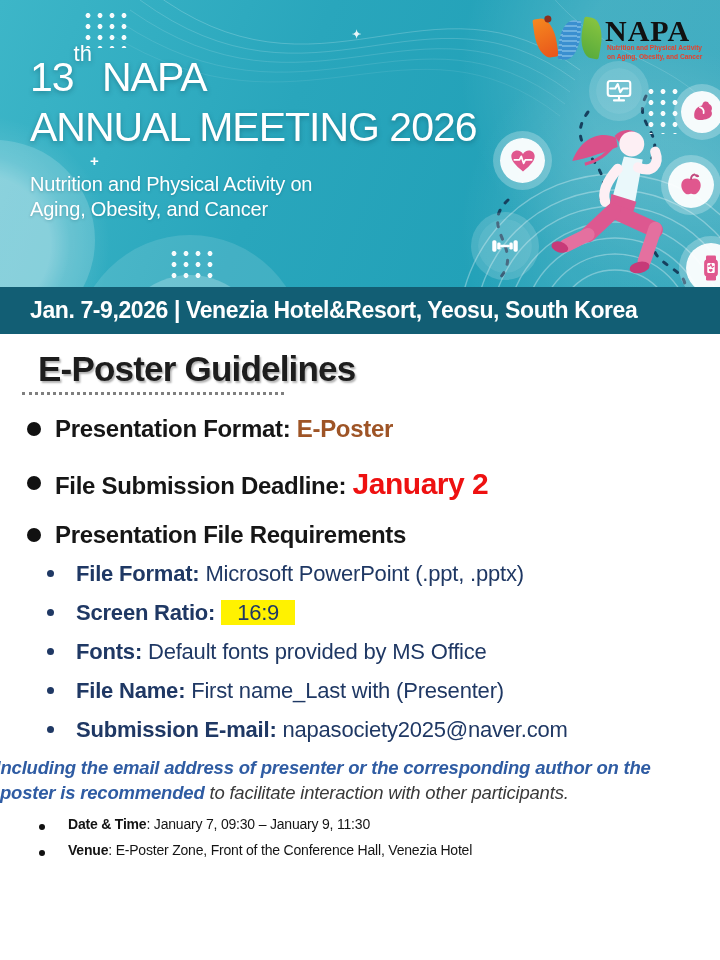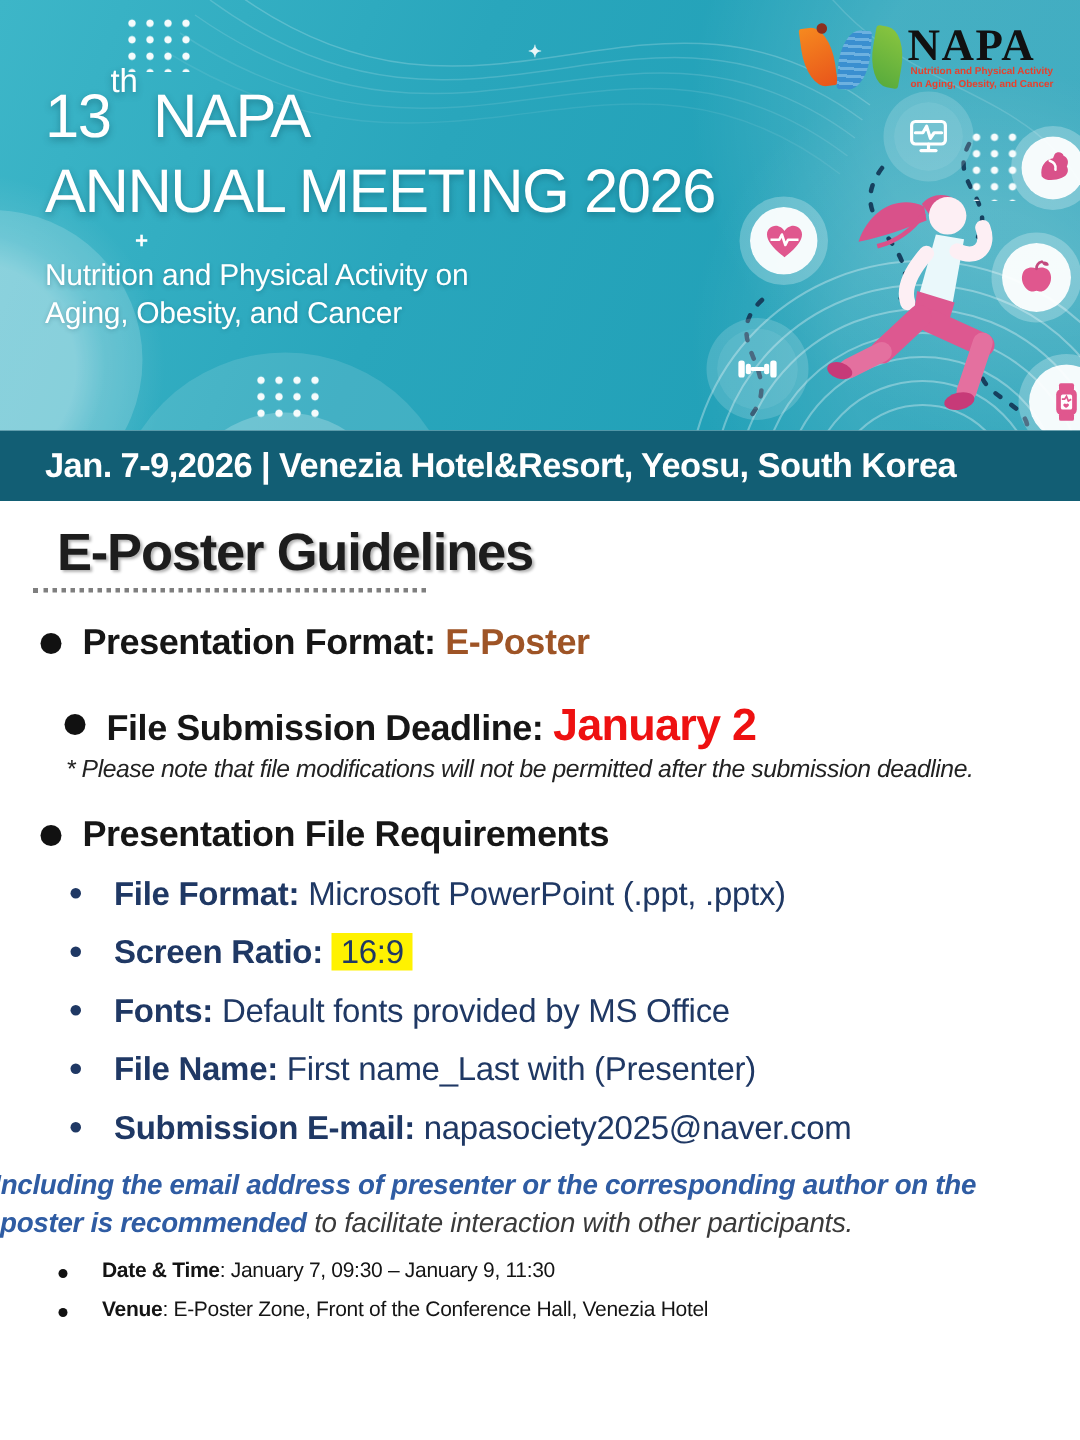--- a/index.html
+++ b/index.html
@@ -93,21 +93,21 @@
   }
   .gl-underline { margin:3px 0 0 22px; width:262px; border-bottom:3px dotted #7f7f7f; }
 
   .row { position:relative; padding-left:55px; color:#161616; }
   .row .dot {
     position:absolute; left:27px; top:7px; width:14px; height:14px;
     border-radius:50%; background:#111;
   }
   .row-main { font-size:24px; font-weight:700; letter-spacing:-0.3px; }
   .r1 { margin-top:20px; }
-  .r2 { margin-top:24px;margin-left:16px; }
+  .r2 { margin-top:24px; }
   .r2 .dot { top:9px; }
   .r3 { margin-top:20px; }
   .r4 { margin-top:20px; }
 
   .val-brown { color:#9e5426; }
   .val-red { color:#ee1111; font-size:30px; letter-spacing:-0.5px; }
 
   .fine-note {
     margin:3px 0 0 44px; font-size:16.5px; font-style:italic; color:#222;
     letter-spacing:-0.3px; white-space:nowrap;
@@ -116,21 +116,21 @@
   .req-list { list-style:none; margin-top:12px; }
   .req-list li {
     position:relative; padding-left:76px; margin-bottom:13px;
     font-size:22px; color:#1f3864; letter-spacing:-0.2px;
   }
   .req-list li .dot {
     position:absolute; left:47px; top:9px; width:7px; height:7px;
     border-radius:50%; background:#1f3864;
   }
   .req-list .lbl { font-weight:700; }
-  .hl { background:#fff200; padding:0 6px; }
+  .hl { background:#fff200; padding:0 16px; }
 
   .email-note {
     margin:4px 30px 0 0; text-indent:-21px;
     width:700px; font-size:18.5px; font-style:italic; line-height:1.35;
     letter-spacing:-0.2px;
   }
   .email-note .em { color:#2f5ca3; font-weight:700; }
   .email-note .rest { color:#3a3a3a; }
 
   .sched-list { list-style:none; margin-top:10px; }
@@ -292,21 +292,20 @@
       <span>Presentation Format:</span>
       <span class="val-brown">E-Poster</span>
     </div>
 
     
     <div class="row row-main r2">
       <span class="dot"></span>
       <span>File Submission Deadline:</span>
       <span class="val-red">January 2</span>
     </div>
-    <div class="fine-note">* Please note that file modifications will not be permitted after the submission deadline.</div>
 
     
     <div class="row row-main r3">
       <span class="dot"></span>
       <span>Presentation File Requirements</span>
     </div>
     <ul class="req-list">
       <li>
         <span class="dot"></span>
         <span class="lbl">File Format:</span>

